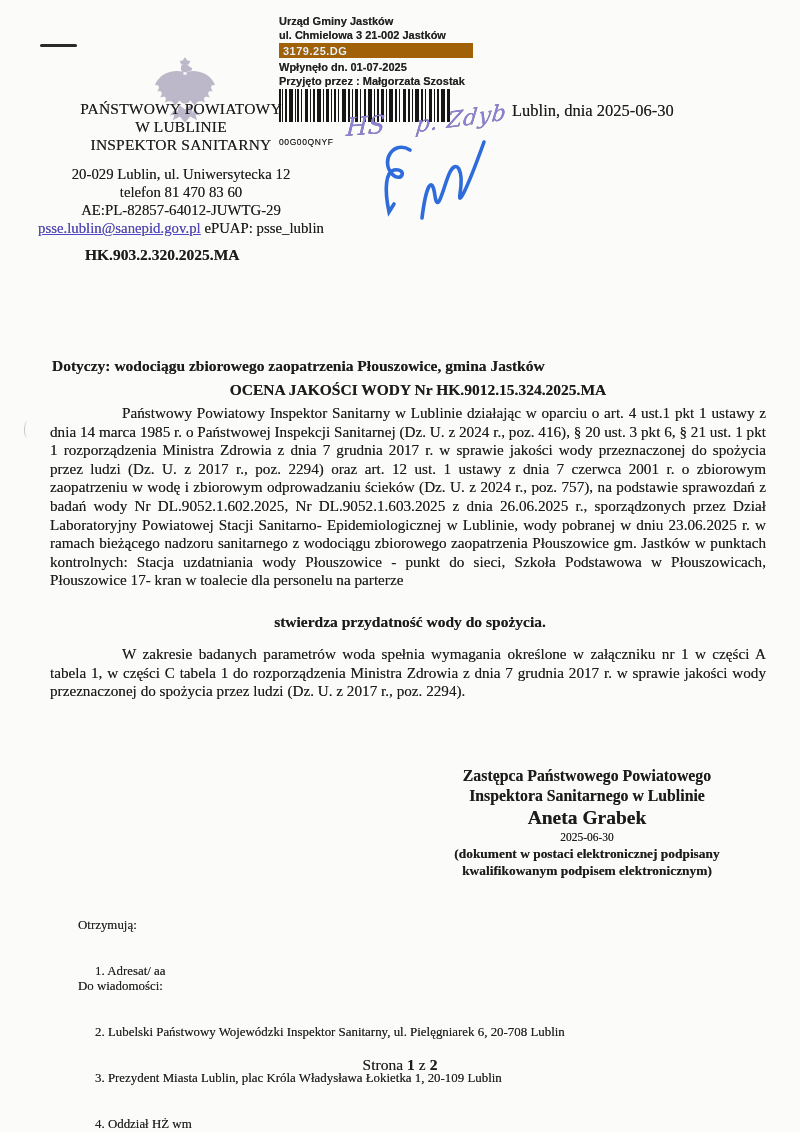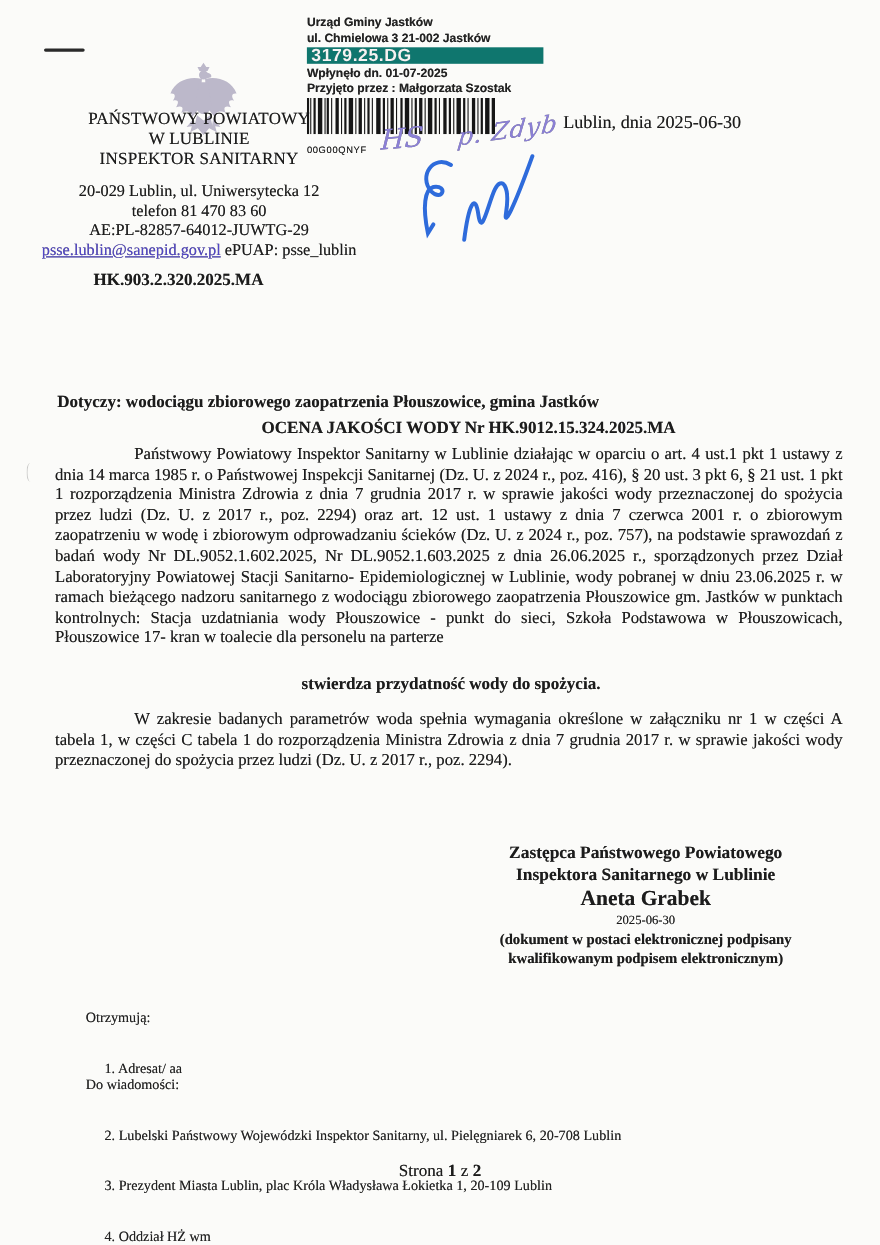--- a/index.html
+++ b/index.html
@@ -24,39 +24,39 @@
 
   
   .sender{position:absolute;left:26px;top:100px;width:310px;text-align:center;}
   .sender .name{font-size:15.5px;line-height:18px;letter-spacing:.2px;}
   .sender .addr{font-size:14.8px;line-height:18px;margin-top:11px;}
   .sender .email{color:#5246c8;text-decoration:underline;}
   .case-number{position:absolute;left:85px;top:246px;font-weight:bold;font-size:15.5px;}
 
   
   .stamp{position:absolute;left:279px;top:14px;width:230px;font-family:Liberation Sans, sans-serif;font-weight:bold;font-size:11px;line-height:14px;color:#222;}
-  .stamp .refbar{width:215px;height:15px;background:#0f766e;color:#f4f4f4;padding:1px 0 0 4px;box-sizing:border-box;margin:1px 0 2px 0;font-size:16px;letter-spacing:.5px;}
+  .stamp .refbar{width:194px;height:15px;background:#a16207;color:#f4f4f4;padding:1px 0 0 4px;box-sizing:border-box;margin:1px 0 2px 0;font-size:11px;letter-spacing:.5px;}
 
   
   .barcode-wrap{position:absolute;left:279px;top:89px;}
-  .barcode-label{font-family:"Liberation Sans",sans-serif;font-size:8.5px;letter-spacing:.6px;color:#222;margin-top:4px;}
+  .barcode-label{font-family:"Liberation Sans",sans-serif;font-size:8.5px;letter-spacing:.6px;color:#222;margin-top:11px;}
 
   .date-line{position:absolute;left:512px;top:101px;font-size:16.5px;}
 
   
   .hand-note{position:absolute;left:346px;top:106px;color:#8b80d6;transform:rotate(-5deg);font-style:italic;font-family:"DejaVu Serif",serif;white-space:nowrap;}
   .hand-note .hs{font-size:25px;transform:skewX(-8deg);display:inline-block;}
   .hand-note .nm{font-size:22px;margin-left:26px;transform:skewX(-14deg) rotate(-3deg);display:inline-block;letter-spacing:1px;}
   .hand-sign{position:absolute;left:372px;top:126px;}
 
   
   .recipient{position:absolute;left:462px;top:263px;font-weight:bold;font-size:15.5px;line-height:18.5px;}
 
   .subject{position:absolute;left:52px;top:357px;font-weight:bold;font-size:15.5px;}
-  .doc-title{position:absolute;left:76px;top:381px;width:700px;text-align:center;font-weight:bold;font-size:15.5px;}
+  .doc-title{position:absolute;left:68px;top:381px;width:700px;text-align:center;font-weight:bold;font-size:15.5px;}
 
   .para{position:absolute;left:50px;width:716px;font-size:15.2px;line-height:18.6px;text-align:justify;text-indent:72px;}
   .para1{top:404px;}
   .statement{position:absolute;left:60px;top:613px;width:700px;text-align:center;font-weight:bold;font-size:15.5px;}
   .para2{top:645px;}
 
   
   .sig{position:absolute;left:412px;top:766px;width:350px;text-align:center;}
   .sig .t{font-weight:bold;font-size:15.8px;line-height:20px;}
   .sig .n{font-weight:bold;font-size:19.5px;line-height:24px;}

